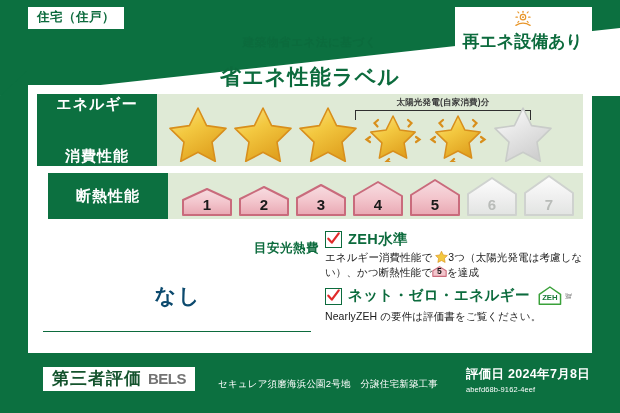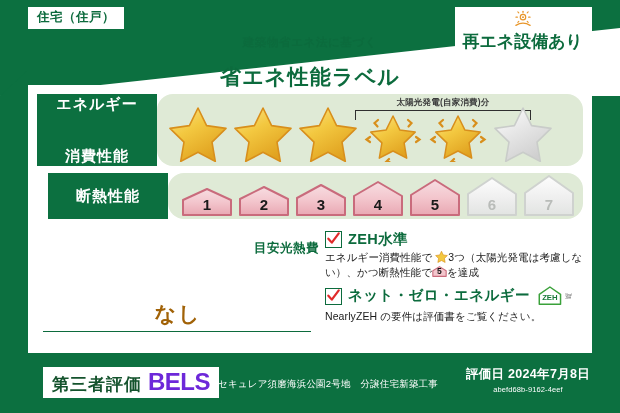--- a/index.html
+++ b/index.html
@@ -80,21 +80,20 @@
     display:flex;flex-direction:column;
     align-items:center;justify-content:center;
     letter-spacing:1px;
     text-align:center;
     gap:32px;
   }
   .row-body{
     flex:1;background:#dfead6;
     display:flex;align-items:center;
     position:relative;
-    border-radius:16px;
   }
   .stars{
     display:flex;align-items:center;gap:3px;
     padding-left:10px;margin-top:6px;
   }
   .star-cell{position:relative;width:62px;height:58px;}
   .star-svg{width:62px;height:58px;display:block;}
   
   .solar-note{
     position:absolute;left:196px;top:3px;width:180px;
@@ -132,21 +131,21 @@
     margin-top:6px;
     flex-direction:column;
   }
   .cost-head .ln{flex:1;height:1.5px;background:#0c6b3d;}
   .cost-head .tx{
     font-size:12.5px;font-weight:bold;color:#0c6b3d;
     white-space:nowrap;letter-spacing:0.5px;
   }
   .cost-val{
     text-align:center;font-size:21px;font-weight:bold;
-    color:#a16207;margin-top:36px;letter-spacing:2px;
+    color:#0c4a6e;margin-top:18px;letter-spacing:2px;
   }
   .cost-rule{
     position:absolute;left:6px;right:8px;bottom:13px;
     height:1.5px;background:#0c6b3d;
   }
   .zeh-box{flex:1;padding-left:6px;padding-top:4px;}
   .zeh-item{margin-bottom:5px;}
   .zeh-head{display:flex;align-items:center;gap:6px;}
   .chk{
     width:15px;height:15px;flex:0 0 15px;
@@ -178,27 +177,27 @@
     position:absolute;left:0;bottom:0;width:620px;height:60px;
     z-index:4;
   }
   .bels{
     position:absolute;left:43px;top:14px;
     background:#ffffff;padding:3px 9px 4px 9px;
     display:flex;align-items:baseline;gap:6px;
     line-height:1;
   }
   .bels .jp{font-size:17px;font-weight:bold;color:#14532d;letter-spacing:1px;}
-  .bels .en{font-size:24px;font-weight:bold;color:#6d28d9;letter-spacing:-0.5px;}
+  .bels .en{font-size:15px;font-weight:bold;color:#737373;letter-spacing:-0.5px;}
   .proj{
     position:absolute;left:218px;top:25px;
     color:#ffffff;font-size:9.5px;letter-spacing:0.2px;
   }
   .dateblock{
-    position:absolute;right:30px;top:13px;text-align:center;color:#fff;
+    position:absolute;right:30px;top:13px;text-align:left;color:#fff;
   }
   .dateblock .d1{font-size:12.5px;font-weight:bold;letter-spacing:0.3px;}
   .dateblock .d2{font-size:7.5px;margin-top:2px;letter-spacing:0.1px;}
 </style>
 </head>
 <body>
 
 <div class="label-root">
 
   <div class="top-band">

